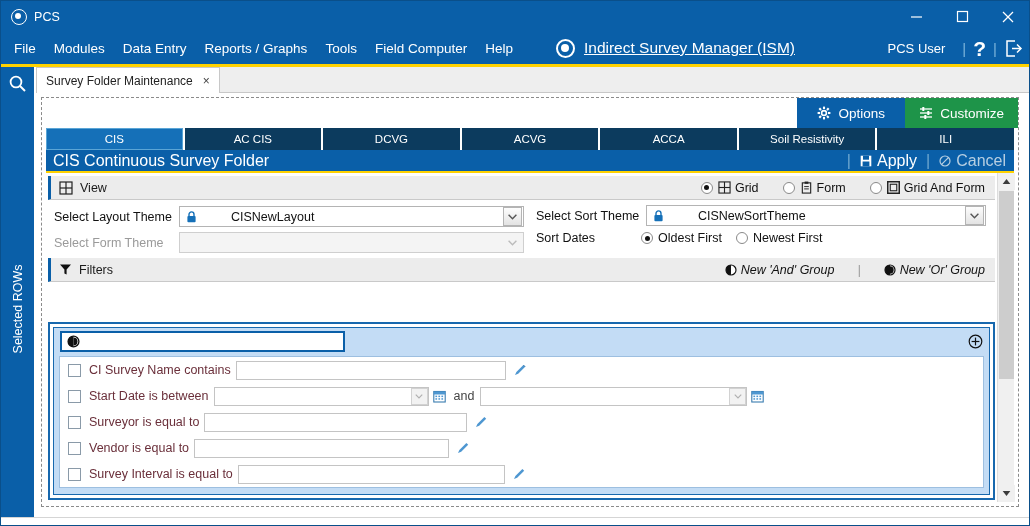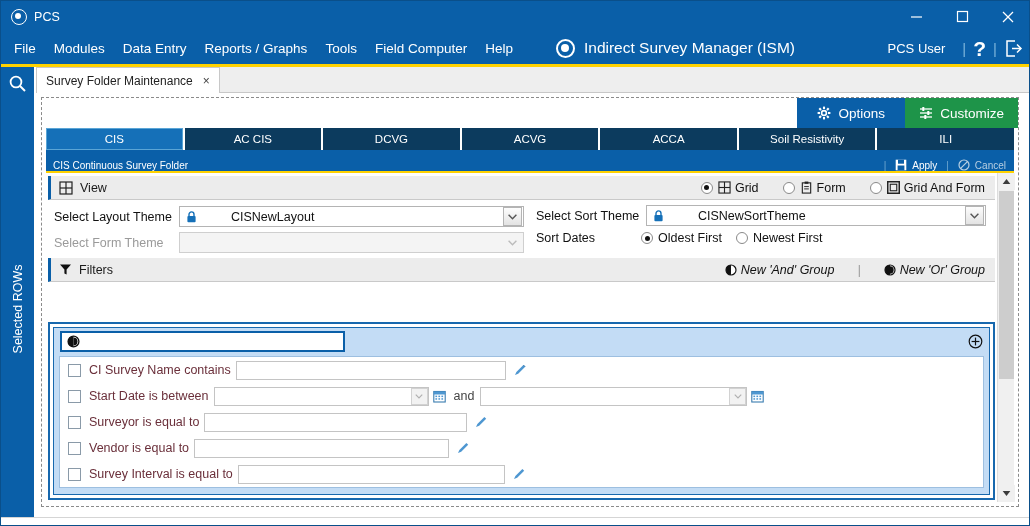--- a/index.html
+++ b/index.html
@@ -55,21 +55,21 @@
   .menu-item:first-child { margin-left: 4px; }
   .app-badge { display: flex; align-items: center; margin-left: 34px; }
   .app-badge .dot {
     width: 19px; height: 19px; border-radius: 50%;
     border: 2px solid #ffffff; margin-right: 9px; position: relative; flex: 0 0 auto;
   }
   .app-badge .dot::after {
     content: ""; position: absolute; left: 3.5px; top: 3.5px;
     width: 8px; height: 8px; border-radius: 50%; background: #ffffff;
   }
-  .app-badge .name { color: #ffffff; font-size: 15.5px; }
+  .app-badge .name { color: #ffffff; font-size: 15.5px; text-decoration: underline; }
   .menu-right { margin-left: auto; display: flex; align-items: center; padding-right: 8px; }
   .menu-right .user { color: #ffffff; font-size: 13px; margin-right: 10px; }
   .menu-right .sep { color: #7ab3da; font-size: 15px; margin: 0 7px; }
   .menu-right .qmark { color: #ffffff; font-size: 21px; font-weight: bold; line-height: 1; }
   .menu-right .exit { color: #ffffff; display: flex; align-items: center; }
 
   .yellowline {
     position: absolute; left: 0; top: 63px; width: 1030px; height: 3px;
     background: #FFD200;
   }
@@ -128,21 +128,21 @@
   .cattab {
     flex: 1 1 0; background: #0C3B5E; color: #ffffff;
     font-size: 11.5px; display: flex; align-items: center; justify-content: center;
     border: 1px solid #0C3B5E;
   }
   .cattab.active { background: #1570B8; border: 1px solid #5aa5d6; }
 
   .subbar {
     position: absolute; left: 4px; top: 52px; right: 4px; height: 21px;
     background: #0A5FA8; color: #ffffff;
-    display: flex; align-items: flex-end; font-size: 10px;
+    display: flex; align-items: center; font-size: 16px;
   }
   .subbar .label { padding-left: 7px; }
   .subbar .acts { margin-left: auto; display: flex; align-items: center; padding-right: 8px; }
   .subbar .vline { color: #6fa8d0; margin: 0 9px; }
   .subbar .apply { color: #ffffff; display: flex; align-items: center; }
   .subbar .cancel { color: #b7cfe2; display: flex; align-items: center; }
   .subbar .ic { margin-right: 5px; display: flex; align-items: center; }
 
   .subbar-under {
     position: absolute; left: 4px; top: 73px; right: 4px; height: 2px;

